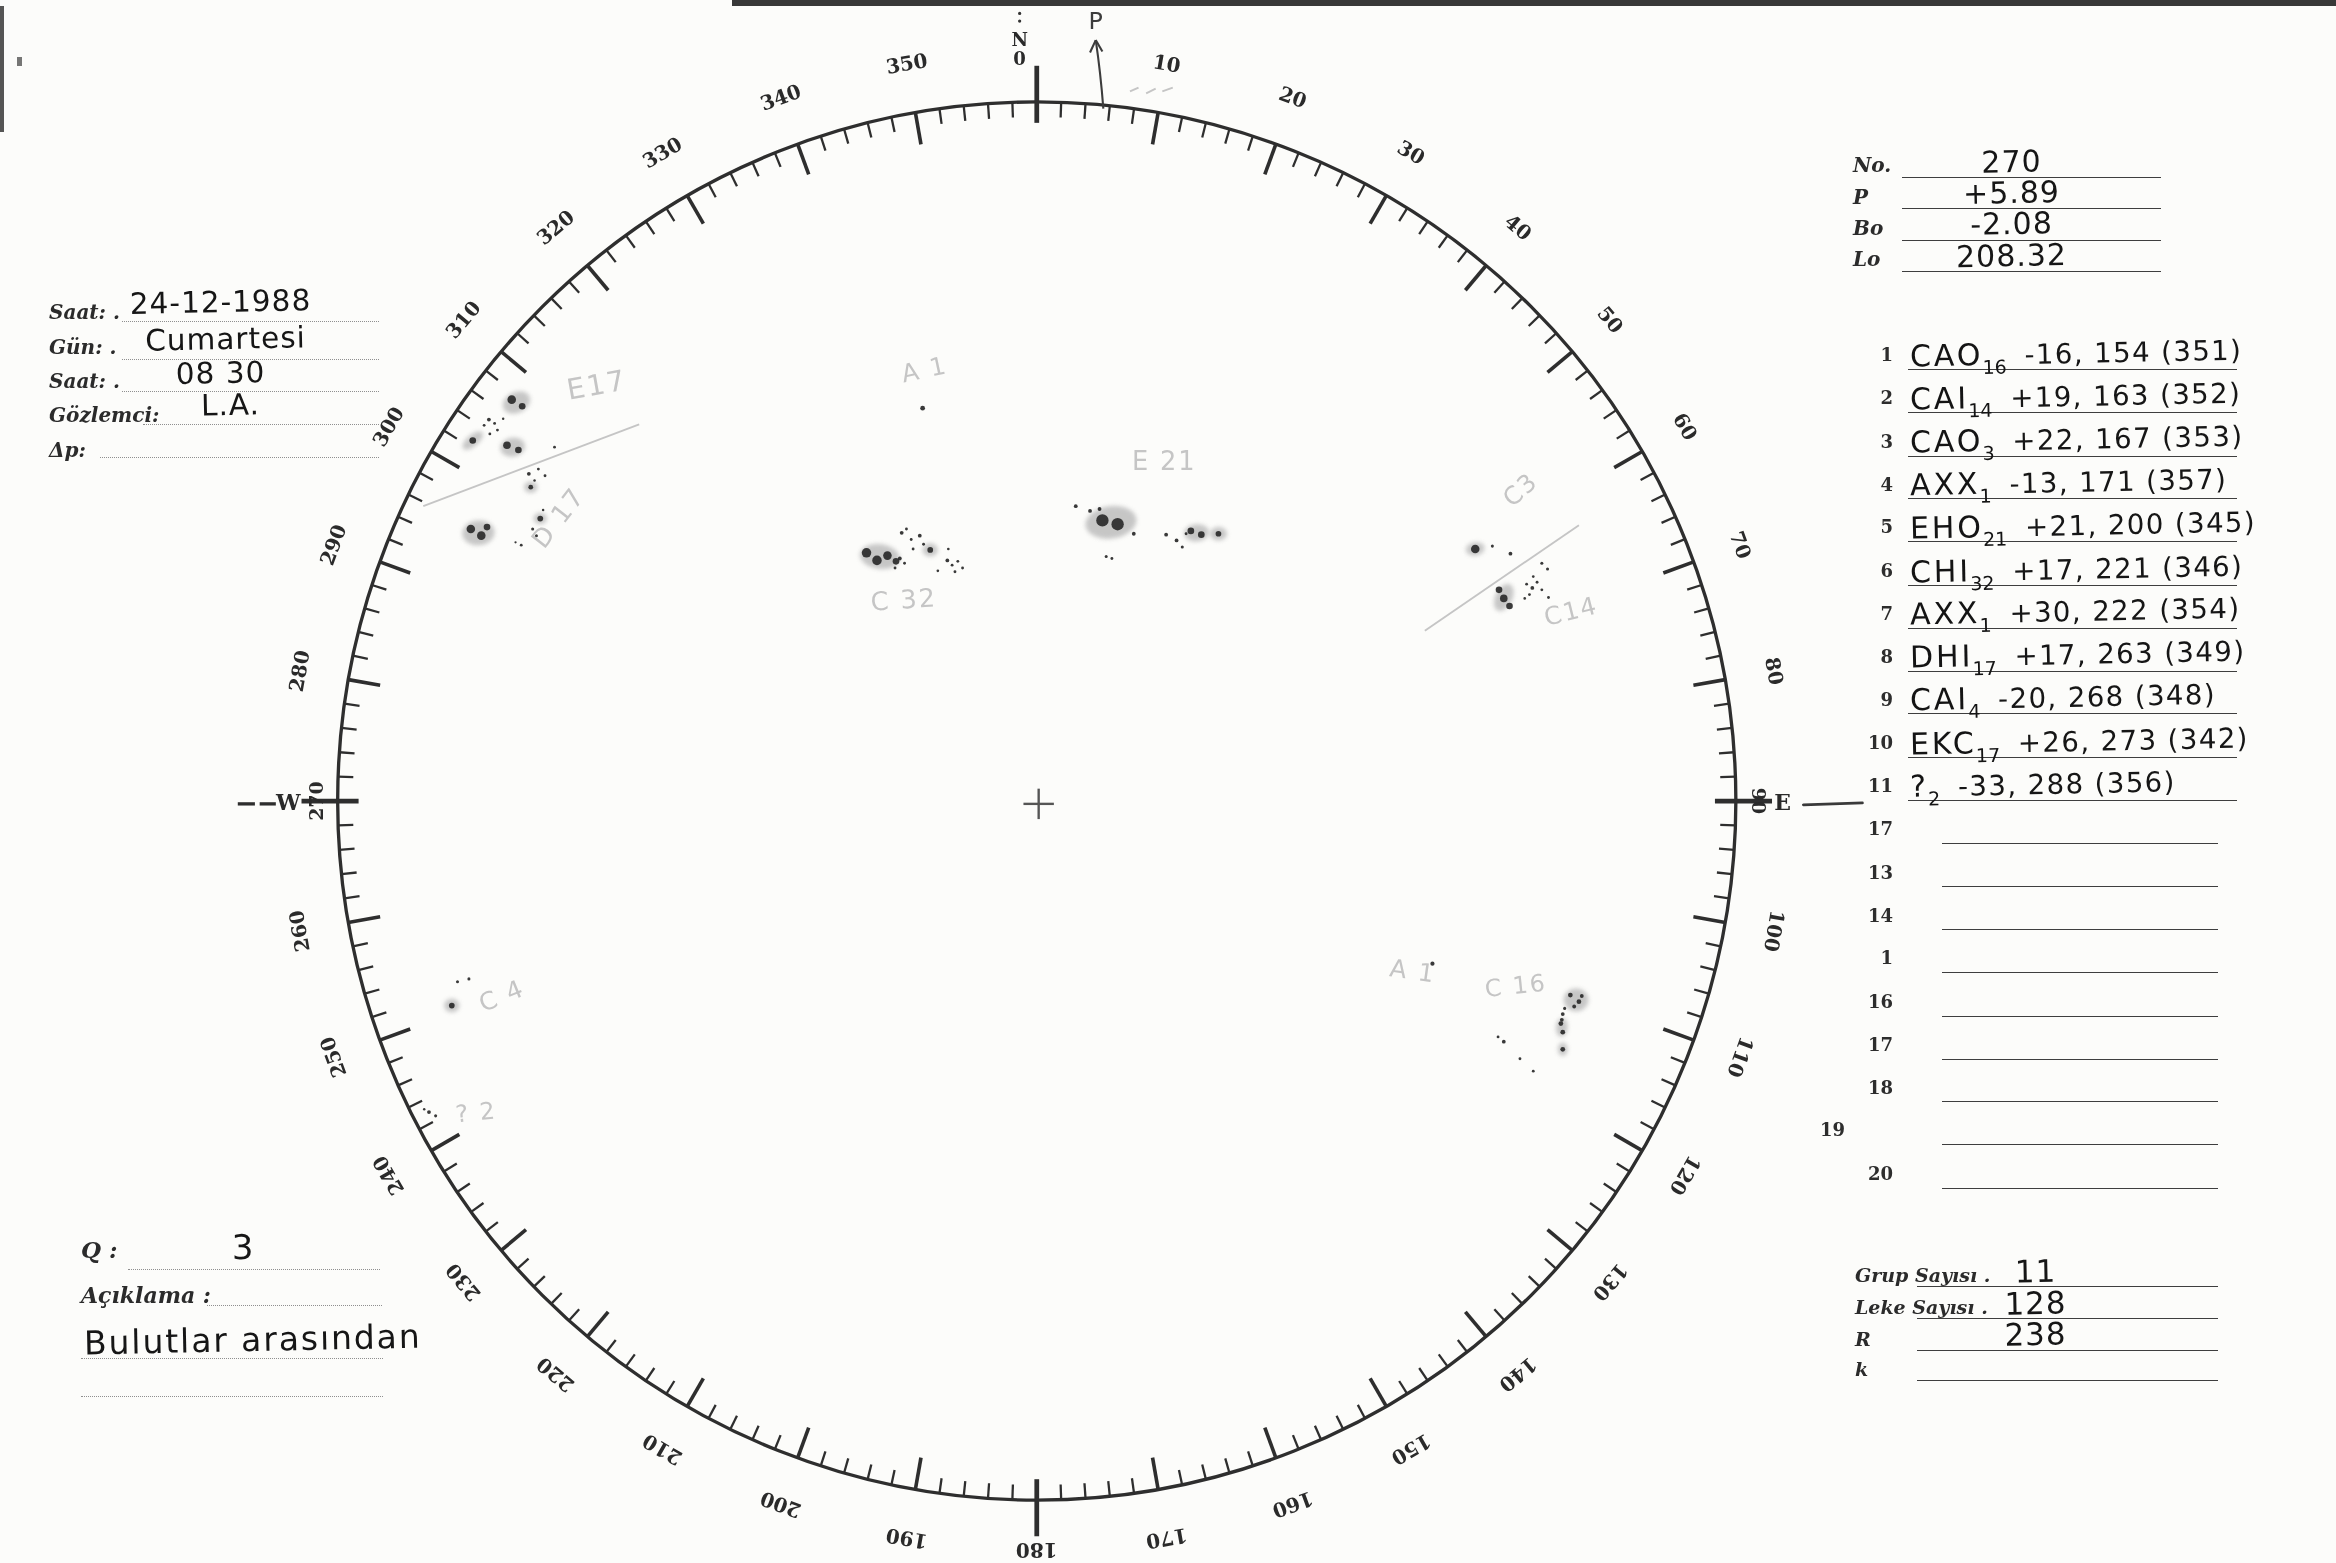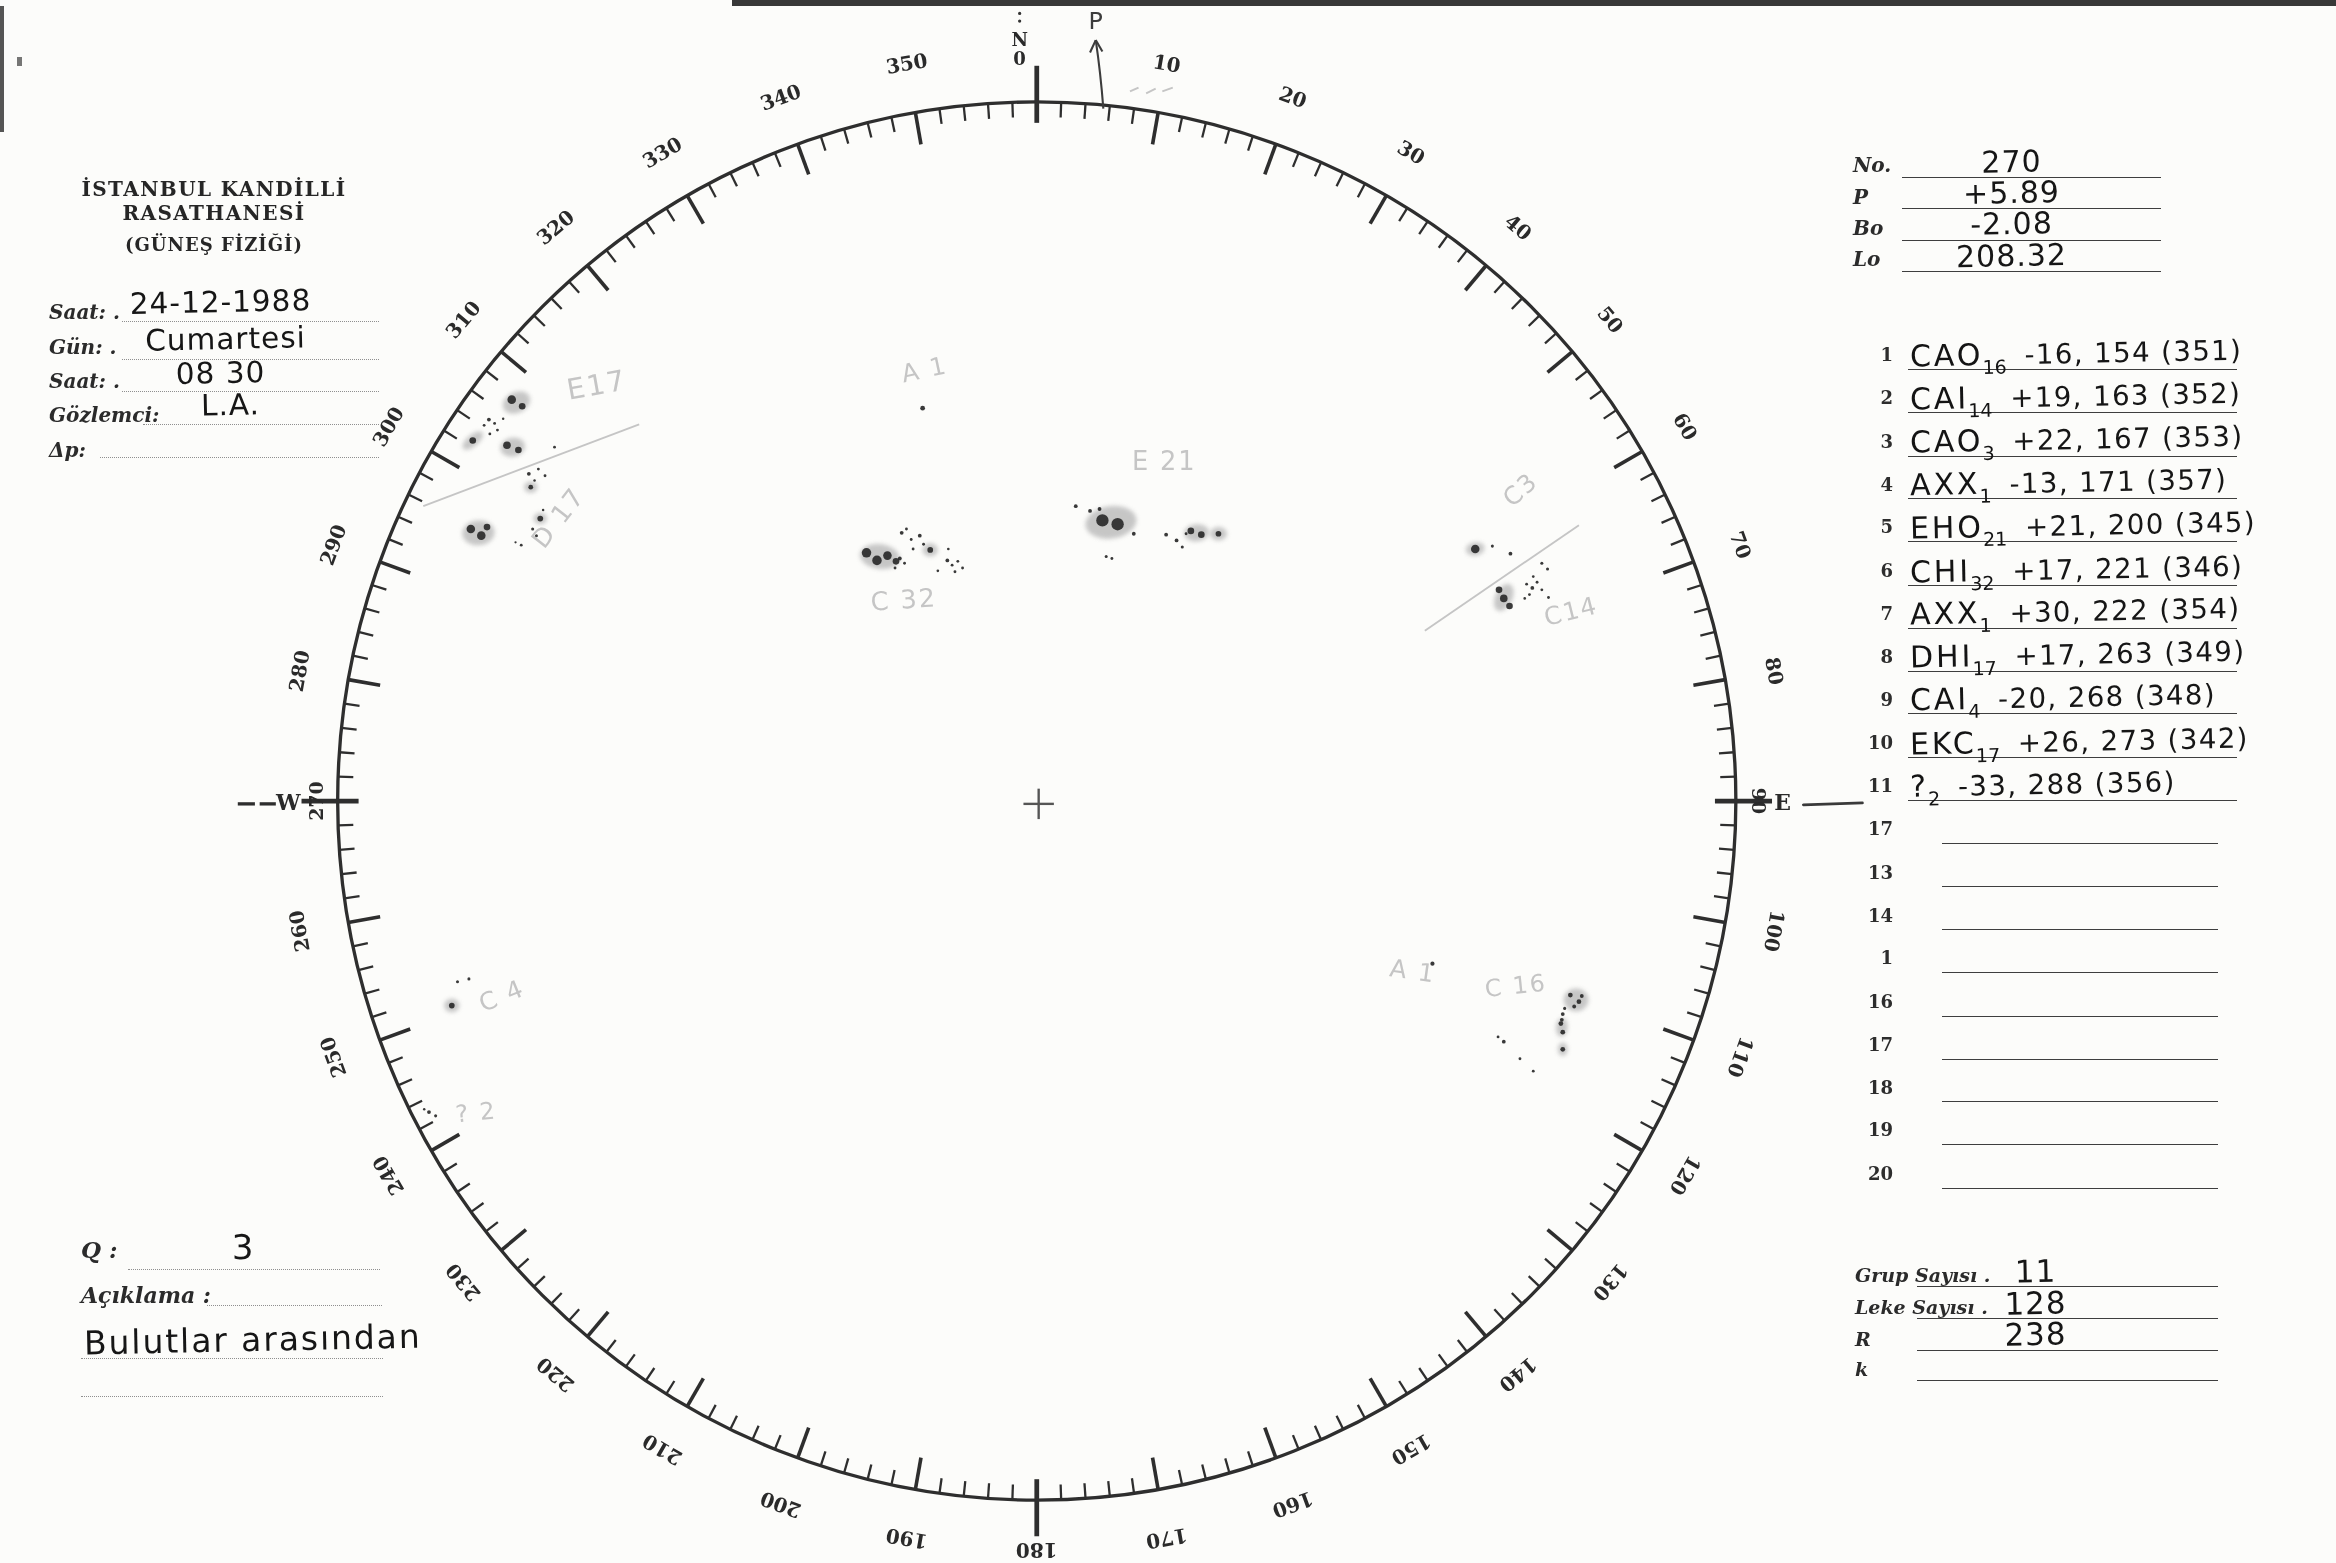--- a/index.html
+++ b/index.html
@@ -23,24 +23,20 @@
 </style>
 </head>
 <body>
 
 <div id="page">
 
   <div class="scan-artifact" style="left:732px;top:0;width:1605px;height:5.7px;opacity:.88;"></div>
   <div class="scan-artifact" style="left:0;top:5.7px;width:3.8px;height:126px;opacity:.75;"></div>
   <div class="scan-artifact" style="left:17px;top:57px;width:4.8px;height:8.6px;opacity:.6;"></div>
 
-  <div class="title-block">
-    <div class="t1">İSTANBUL KANDİLLİ RASATHANESİ</div>
-    <div class="t2">(GÜNEŞ FİZİĞİ)</div>
-  </div>
 
   <div id="left-fields">
       <div class="abs printed" style="left:49px;top:300px;font-size:20px;">Saat: .</div>
       <div class="dotline" style="left:122px;top:321px;width:257px;"></div>
       <div class="abs ink hand-sm" style="left:97px;top:285px;width:247px;text-align:center;font-size:29.5px;">24-12-1988</div>
       <div class="abs printed" style="left:49px;top:335px;font-size:20px;">Gün: .</div>
       <div class="dotline" style="left:122px;top:359px;width:257px;"></div>
       <div class="abs ink hand-sm" style="left:102px;top:322px;width:247px;text-align:center;font-size:29.5px;">Cumartesi</div>
       <div class="abs printed" style="left:49px;top:369px;font-size:20px;">Saat: .</div>
       <div class="dotline" style="left:122px;top:391px;width:257px;"></div>
@@ -504,21 +500,21 @@
       <div class="row-num" style="left:1855px;top:905px;width:38px;">14</div>
       <div class="solidline" style="left:1942px;top:929px;width:276px;border-bottom-width:1.5px;"></div>
       <div class="row-num" style="left:1855px;top:947px;width:38px;">1</div>
       <div class="solidline" style="left:1942px;top:972px;width:276px;border-bottom-width:1.5px;"></div>
       <div class="row-num" style="left:1855px;top:991px;width:38px;">16</div>
       <div class="solidline" style="left:1942px;top:1016px;width:276px;border-bottom-width:1.5px;"></div>
       <div class="row-num" style="left:1855px;top:1034px;width:38px;">17</div>
       <div class="solidline" style="left:1942px;top:1059px;width:276px;border-bottom-width:1.5px;"></div>
       <div class="row-num" style="left:1855px;top:1077px;width:38px;">18</div>
       <div class="solidline" style="left:1942px;top:1101px;width:276px;border-bottom-width:1.5px;"></div>
-      <div class="row-num" style="left:1855px;top:1119px;width:38px;">19</div>
+      <div class="row-num" style="left:1807px;top:1119px;width:38px;">19</div>
       <div class="solidline" style="left:1942px;top:1144px;width:276px;border-bottom-width:1.5px;"></div>
       <div class="row-num" style="left:1855px;top:1163px;width:38px;">20</div>
       <div class="solidline" style="left:1942px;top:1188px;width:276px;border-bottom-width:1.5px;"></div>
     </div>
 
   <div id="summary">
       <div class="abs printed" style="left:1855px;top:1264px;font-size:19px;text-align:center;">Grup Sayısı .</div>
       <div class="solidline" style="left:1917px;top:1286px;width:301px;"></div>
       <div class="abs ink hand-sm" style="left:1912px;top:1253px;width:247px;text-align:center;font-size:31px;">11</div>
       <div class="abs printed" style="left:1855px;top:1296px;font-size:19px;">Leke Sayısı .</div>

